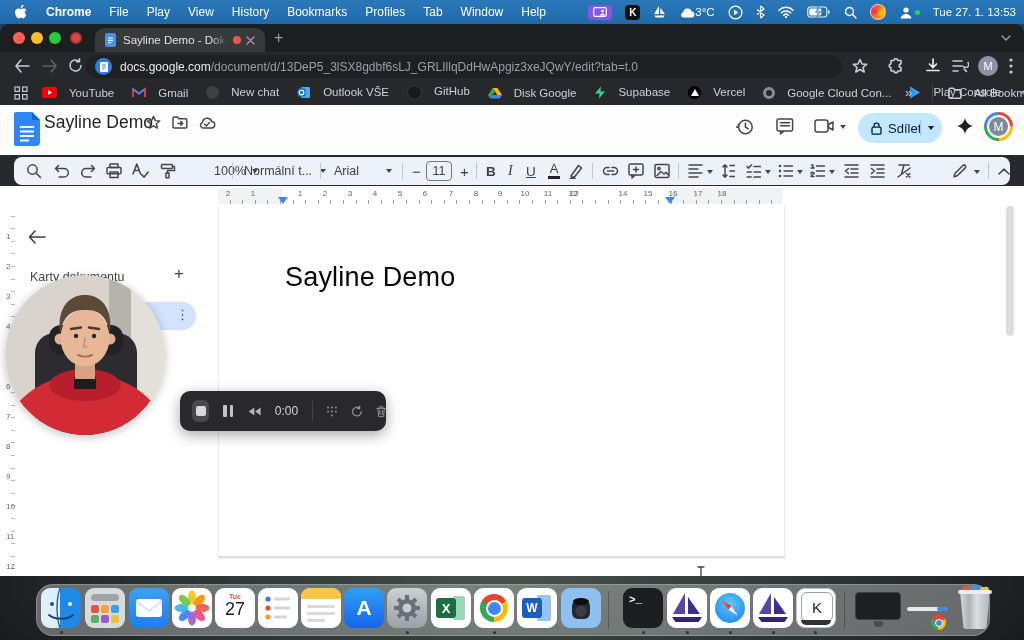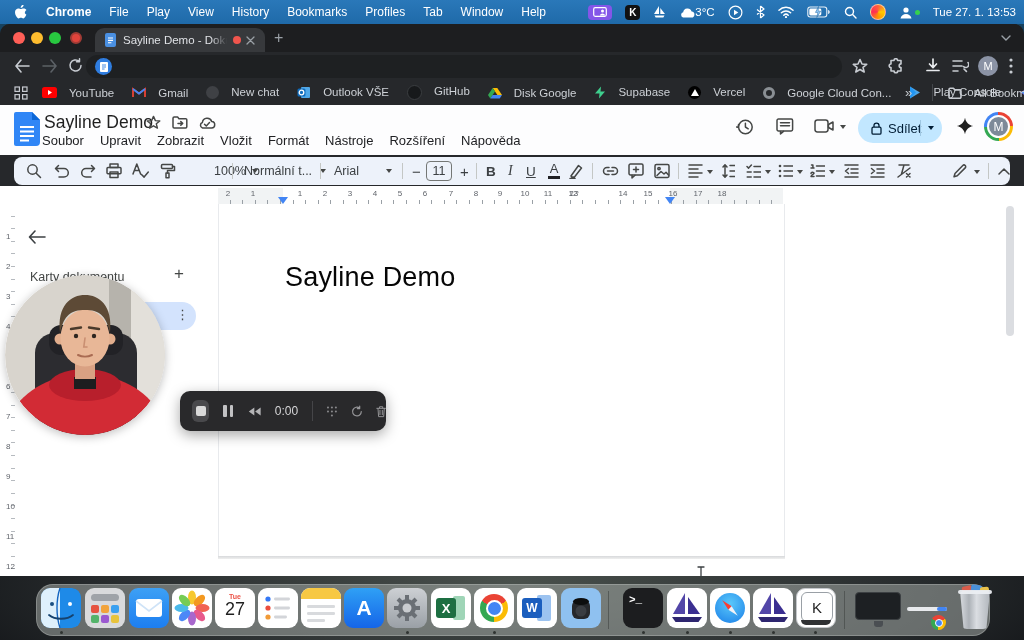--- a/index.html
+++ b/index.html
@@ -188,20 +188,21 @@
       <svg class="abs" style="left:68px;top:6px;" width="15" height="15" viewBox="0 0 15 15">
           <path d="M13 7.5a5.5 5.5 0 1 1-1.8-4.1 M11.5 0.8 v3 h-3" stroke="#c7cbd1" stroke-width="1.5" fill="none" stroke-linecap="round" stroke-linejoin="round"></path>
         </svg>
       <div id="omnibox" class="abs">
         <span style="margin:0 8px 0 9px;width:17px;height:17px;border-radius:50%;background:#2f7de0;display:flex;align-items:center;justify-content:center;">
           <svg width="8" height="10" viewBox="0 0 8 10">
               <rect width="8" height="10" rx="1" fill="#fff"></rect>
               <path d="M2 3h4M2 5h4M2 7h2.6" stroke="#2f7de0" stroke-width=".9"></path>
             </svg>
         </span>
+        <span class="urltext"><b style="font-weight:500;">docs.google.com</b><span class="urlgray">/document/d/13DeP5_3lSX8gdbf6sLJ_GRLIllqDdHwApgiz3xeJQwY/edit?tab=t.0</span></span>
       </div>
       <svg class="abs" style="left:852px;top:6px;" width="16" height="16" viewBox="0 0 16 16">
           <path d="M8 1.5 L10 6 L14.7 6.4 L11 9.4 L12.2 14 L8 11.5 L3.8 14 L5 9.4 L1.3 6.4 L6 6 Z" class="dk"></path>
         </svg>
       <svg class="abs" style="left:888px;top:6px;" width="16" height="16" viewBox="0 0 16 16">
           <path d="M6 2.5a1.8 1.8 0 0 1 3.6 0 H13 v3.4 a1.8 1.8 0 0 0 0 3.6 V13 H9.7 a1.8 1.8 0 0 1-3.6 0 H3 V9.6 a1.8 1.8 0 0 1 0-3.6 V2.5 Z" class="dk"></path>
         </svg>
       <svg class="abs" style="left:925px;top:6px;" width="16" height="16" viewBox="0 0 16 16">
           <path d="M8 1 v8 M4.5 6 L8 9.6 L11.5 6 M2 12.5 h12" stroke="#e8eaed" stroke-width="1.7" fill="none" stroke-linecap="round" stroke-linejoin="round"></path>
         </svg>
@@ -317,30 +318,20 @@
       <svg class="abs" style="left:146px;top:10px;" width="15" height="15" viewBox="0 0 16 16">
           <path d="M8 1.5 L10 6 L14.7 6.4 L11 9.4 L12.2 14 L8 11.5 L3.8 14 L5 9.4 L1.3 6.4 L6 6 Z" class="lt"></path>
         </svg>
       <svg class="abs" style="left:172px;top:11px;" width="16" height="13" viewBox="0 0 16 13">
           <path d="M1 2.2 a1.2 1.2 0 0 1 1.2-1.2 h3.4 l1.4 1.7 h6.6 A1.2 1.2 0 0 1 14.8 4 v6.8 a1.2 1.2 0 0 1-1.2 1.2 H2.2 A1.2 1.2 0 0 1 1 10.8 Z M6 7.4 h4.6 M8.8 5.6 l1.9 1.8 -1.9 1.8" class="lt"></path>
         </svg>
       <svg class="abs" style="left:198px;top:12px;" width="18" height="12" viewBox="0 0 18 12">
           <path d="M4.5 11 h8.8 a3.2 3.2 0 0 0 .4-6.4 a4.8 4.8 0 0 0-9.3.9 A2.9 2.9 0 0 0 4.5 11 Z" class="lt"></path>
           <path d="M6.5 7.2 l1.8 1.8 3.2-3.4" class="lt"></path>
         </svg>
-      <div id="docsmenu">
-        <span>Soubor</span>
-        <span>Upravit</span>
-        <span>Zobrazit</span>
-        <span>Vložit</span>
-        <span>Formát</span>
-        <span>Nástroje</span>
-        <span>Rozšíření</span>
-        <span>Nápověda</span>
-      </div>
       <svg class="abs" style="left:736px;top:13px;" width="18" height="18" viewBox="0 0 18 18">
           <circle cx="9.4" cy="9" r="6.8" class="lt"></circle>
           <path d="M9.4 5.2 V9 l2.8 1.8 M2.6 6.4 L2 9.4 l-1.4-.4" class="lt"></path>
         </svg>
       <svg class="abs" style="left:776px;top:13px;" width="18" height="17" viewBox="0 0 18 17">
           <rect x="1" y="1" width="15.6" height="12" rx="1.4" class="lt"></rect>
           <path d="M4.5 13.4 V16 l3-2.6 M4.5 4.8 h9 M4.5 7.8 h9" class="lt"></path>
         </svg>
       <svg class="abs" style="left:814px;top:14px;" width="20" height="14" viewBox="0 0 20 14">
           <rect x="1" y="1" width="13" height="12" rx="2.4" class="lt"></rect>

